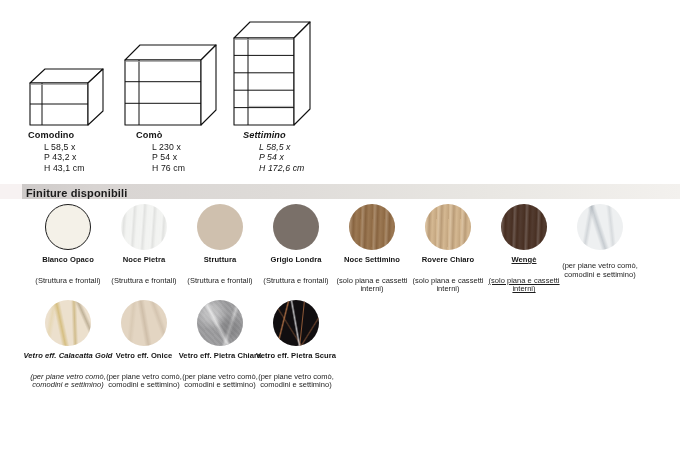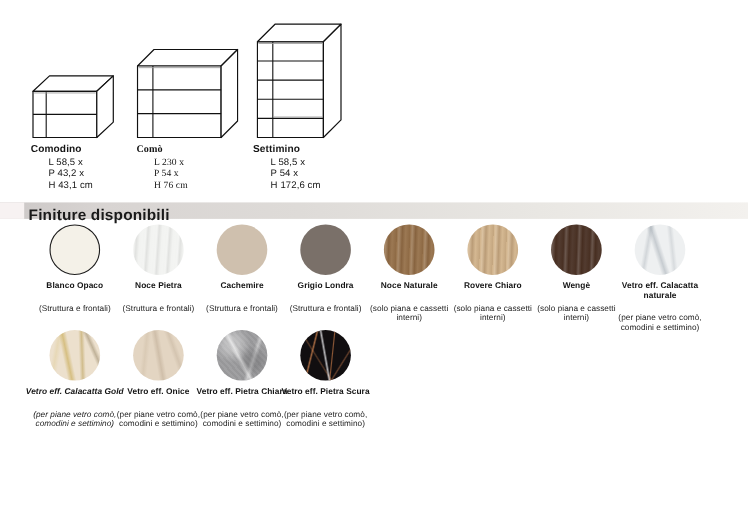--- a/index.html
+++ b/index.html
@@ -62,21 +62,21 @@
     left: 0;
     top: 184px;
     width: 22px;
     height: 15px;
     background: #f7f2f2;
   }
   #finiture-bar-label {
     position: absolute;
     left: 26px;
     top: 186.5px;
-    font-size: 14px;
+    font-size: 11px;
     font-weight: bold;
     letter-spacing: 0.15px;
     color: #1a1a1a;
   }
 
   
   .swatch-row {
     position: absolute;
     left: 0;
     width: 680px;
@@ -242,28 +242,28 @@
     </svg>
   </div>
 
   <div class="spec" style="left:28px; top:130px;">
     <span class="spec-title">Comodino</span>
     <span class="spec-line">L 58,5 x</span>
     <span class="spec-line">P 43,2 x</span>
     <span class="spec-line">H 43,1 cm</span>
   </div>
 
-  <div class="spec" style="left:124px; top:130px;font-family:Liberation Serif, serif;">
+  <div class="spec" style="left:136px; top:130px;">
     <span class="spec-title">Comò</span>
     <span class="spec-line">L 230 x</span>
     <span class="spec-line">P 54 x</span>
     <span class="spec-line">H 76 cm</span>
   </div>
 
-  <div class="spec" style="left:230px; top:130px;">
+  <div class="spec" style="left:243px; top:130px;font-style:italic;">
     <span class="spec-title">Settimino</span>
     <span class="spec-line">L 58,5 x</span>
     <span class="spec-line">P 54 x</span>
     <span class="spec-line">H 172,6 cm</span>
   </div>
 
 </div>
 
 <div id="finiture-bar"></div>
 <div id="finiture-bar-leftcap"></div>
@@ -277,54 +277,53 @@
     </div>
     <div class="swatch-cell" style="left: 97px;">
       <div class="swatch-disc" style="background: rgb(242, 243, 241);">
         <div class="tex grain-v"></div>
       </div>
       <div class="swatch-name">Noce Pietra</div>
       <div class="swatch-note">(Struttura e frontali)</div>
     </div>
     <div class="swatch-cell" style="left: 173px;">
       <div class="swatch-disc" style="background: rgb(207, 192, 174);"></div>
-      <div class="swatch-name">Cachemire</div>
+      <div class="swatch-name">Struttura</div>
       <div class="swatch-note">(Struttura e frontali)</div>
     </div>
     <div class="swatch-cell" style="left: 249px;">
       <div class="swatch-disc" style="background: rgb(122, 112, 105);"></div>
       <div class="swatch-name">Grigio Londra</div>
       <div class="swatch-note">(Struttura e frontali)</div>
     </div>
     <div class="swatch-cell" style="left: 325px;">
       <div class="swatch-disc" style="background: rgb(150, 113, 74);">
         <div class="tex grain-wood"></div>
       </div>
-      <div class="swatch-name">Noce Naturale</div>
+      <div class="swatch-name">Noce Settimino</div>
       <div class="swatch-note">(solo piana e cassetti interni)</div>
     </div>
     <div class="swatch-cell" style="left: 401px;">
       <div class="swatch-disc" style="background: rgb(210, 180, 140);">
         <div class="tex grain-wood"></div>
       </div>
       <div class="swatch-name">Rovere Chiaro</div>
       <div class="swatch-note">(solo piana e cassetti interni)</div>
     </div>
-    <div class="swatch-cell" style="left: 477px;">
+    <div class="swatch-cell" style="left: 477px; text-decoration: underline;">
       <div class="swatch-disc" style="background: rgb(73, 49, 37);">
         <div class="tex grain-wood"></div>
       </div>
       <div class="swatch-name">Wengè</div>
       <div class="swatch-note">(solo piana e cassetti interni)</div>
     </div>
     <div class="swatch-cell" style="left: 553px;">
       <div class="swatch-disc" style="background: rgb(238, 240, 241);">
         <div class="tex vein-soft"></div>
       </div>
-      <div class="swatch-name">Vetro eff. Calacatta naturale</div>
       <div class="swatch-note">(per piane vetro comò, comodini e settimino)</div>
     </div>
   </div>
 <div class="swatch-row" id="row-2">
     <div class="swatch-cell" style="left: 21px; font-style: italic;">
       <div class="swatch-disc" style="background: rgb(236, 224, 205);">
         <div class="tex vein-gold"></div>
       </div>
       <div class="swatch-name">Vetro eff. Calacatta Gold</div>
       <div class="swatch-note">(per piane vetro comò, comodini e settimino)</div>

